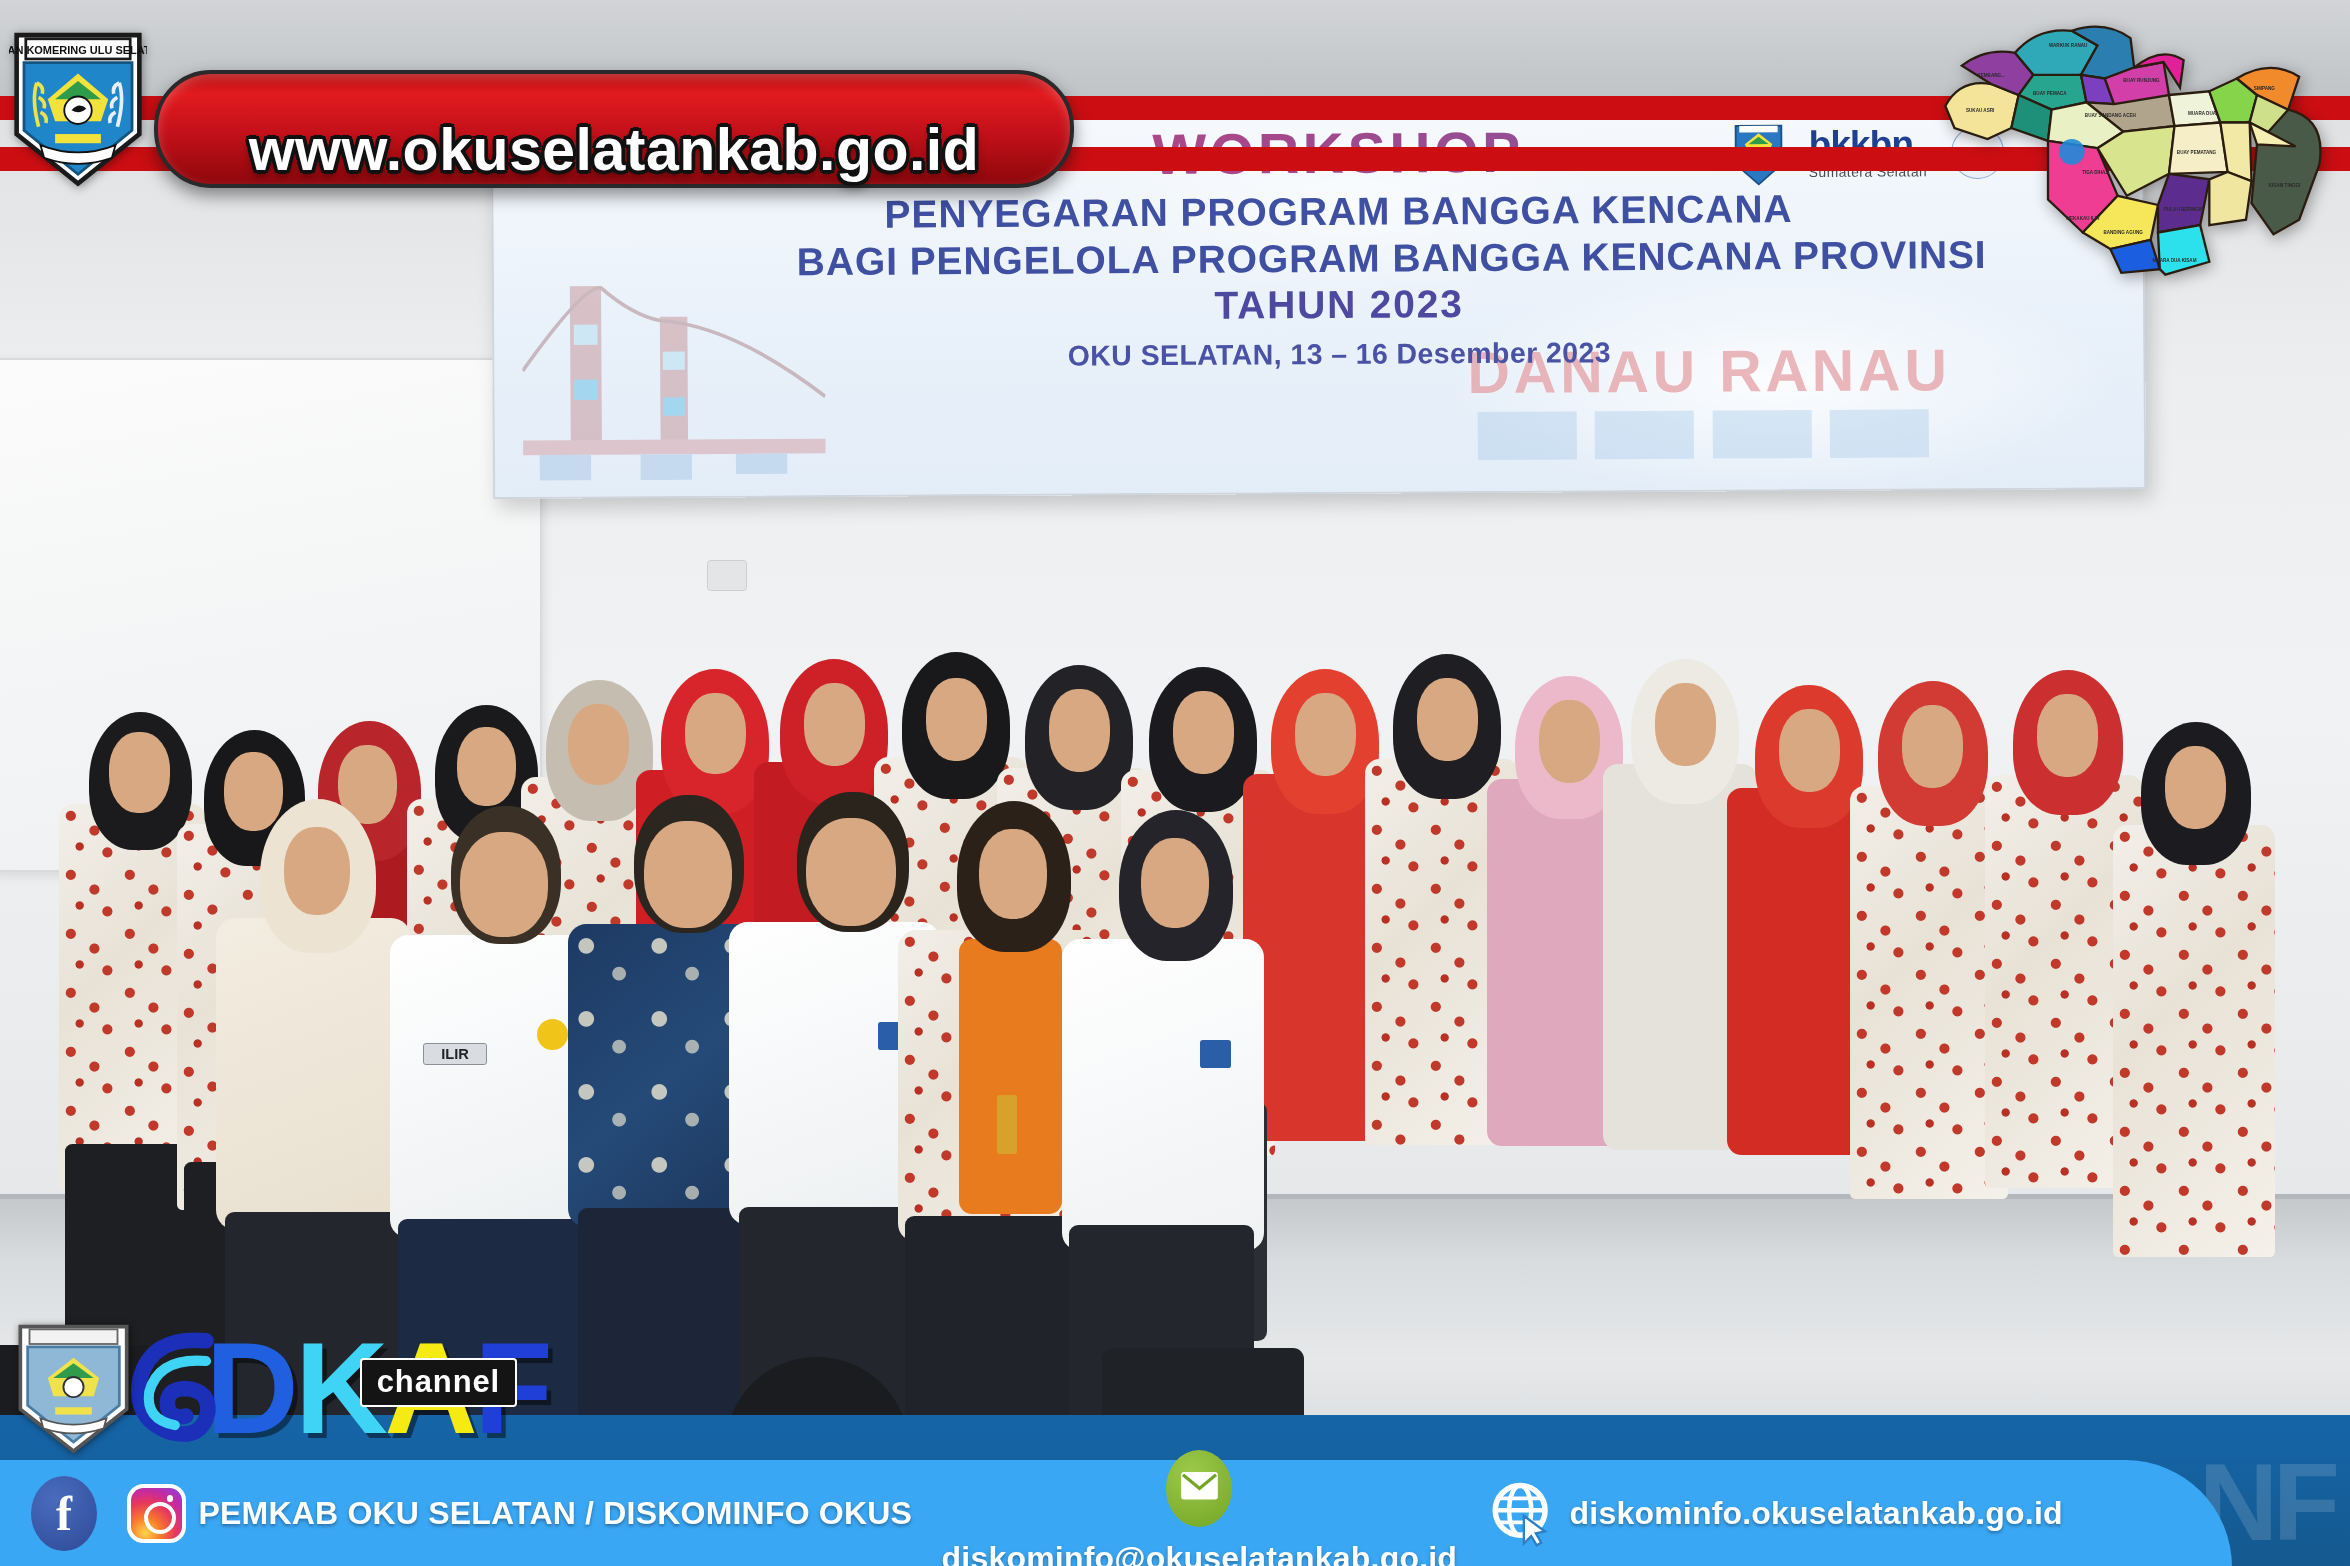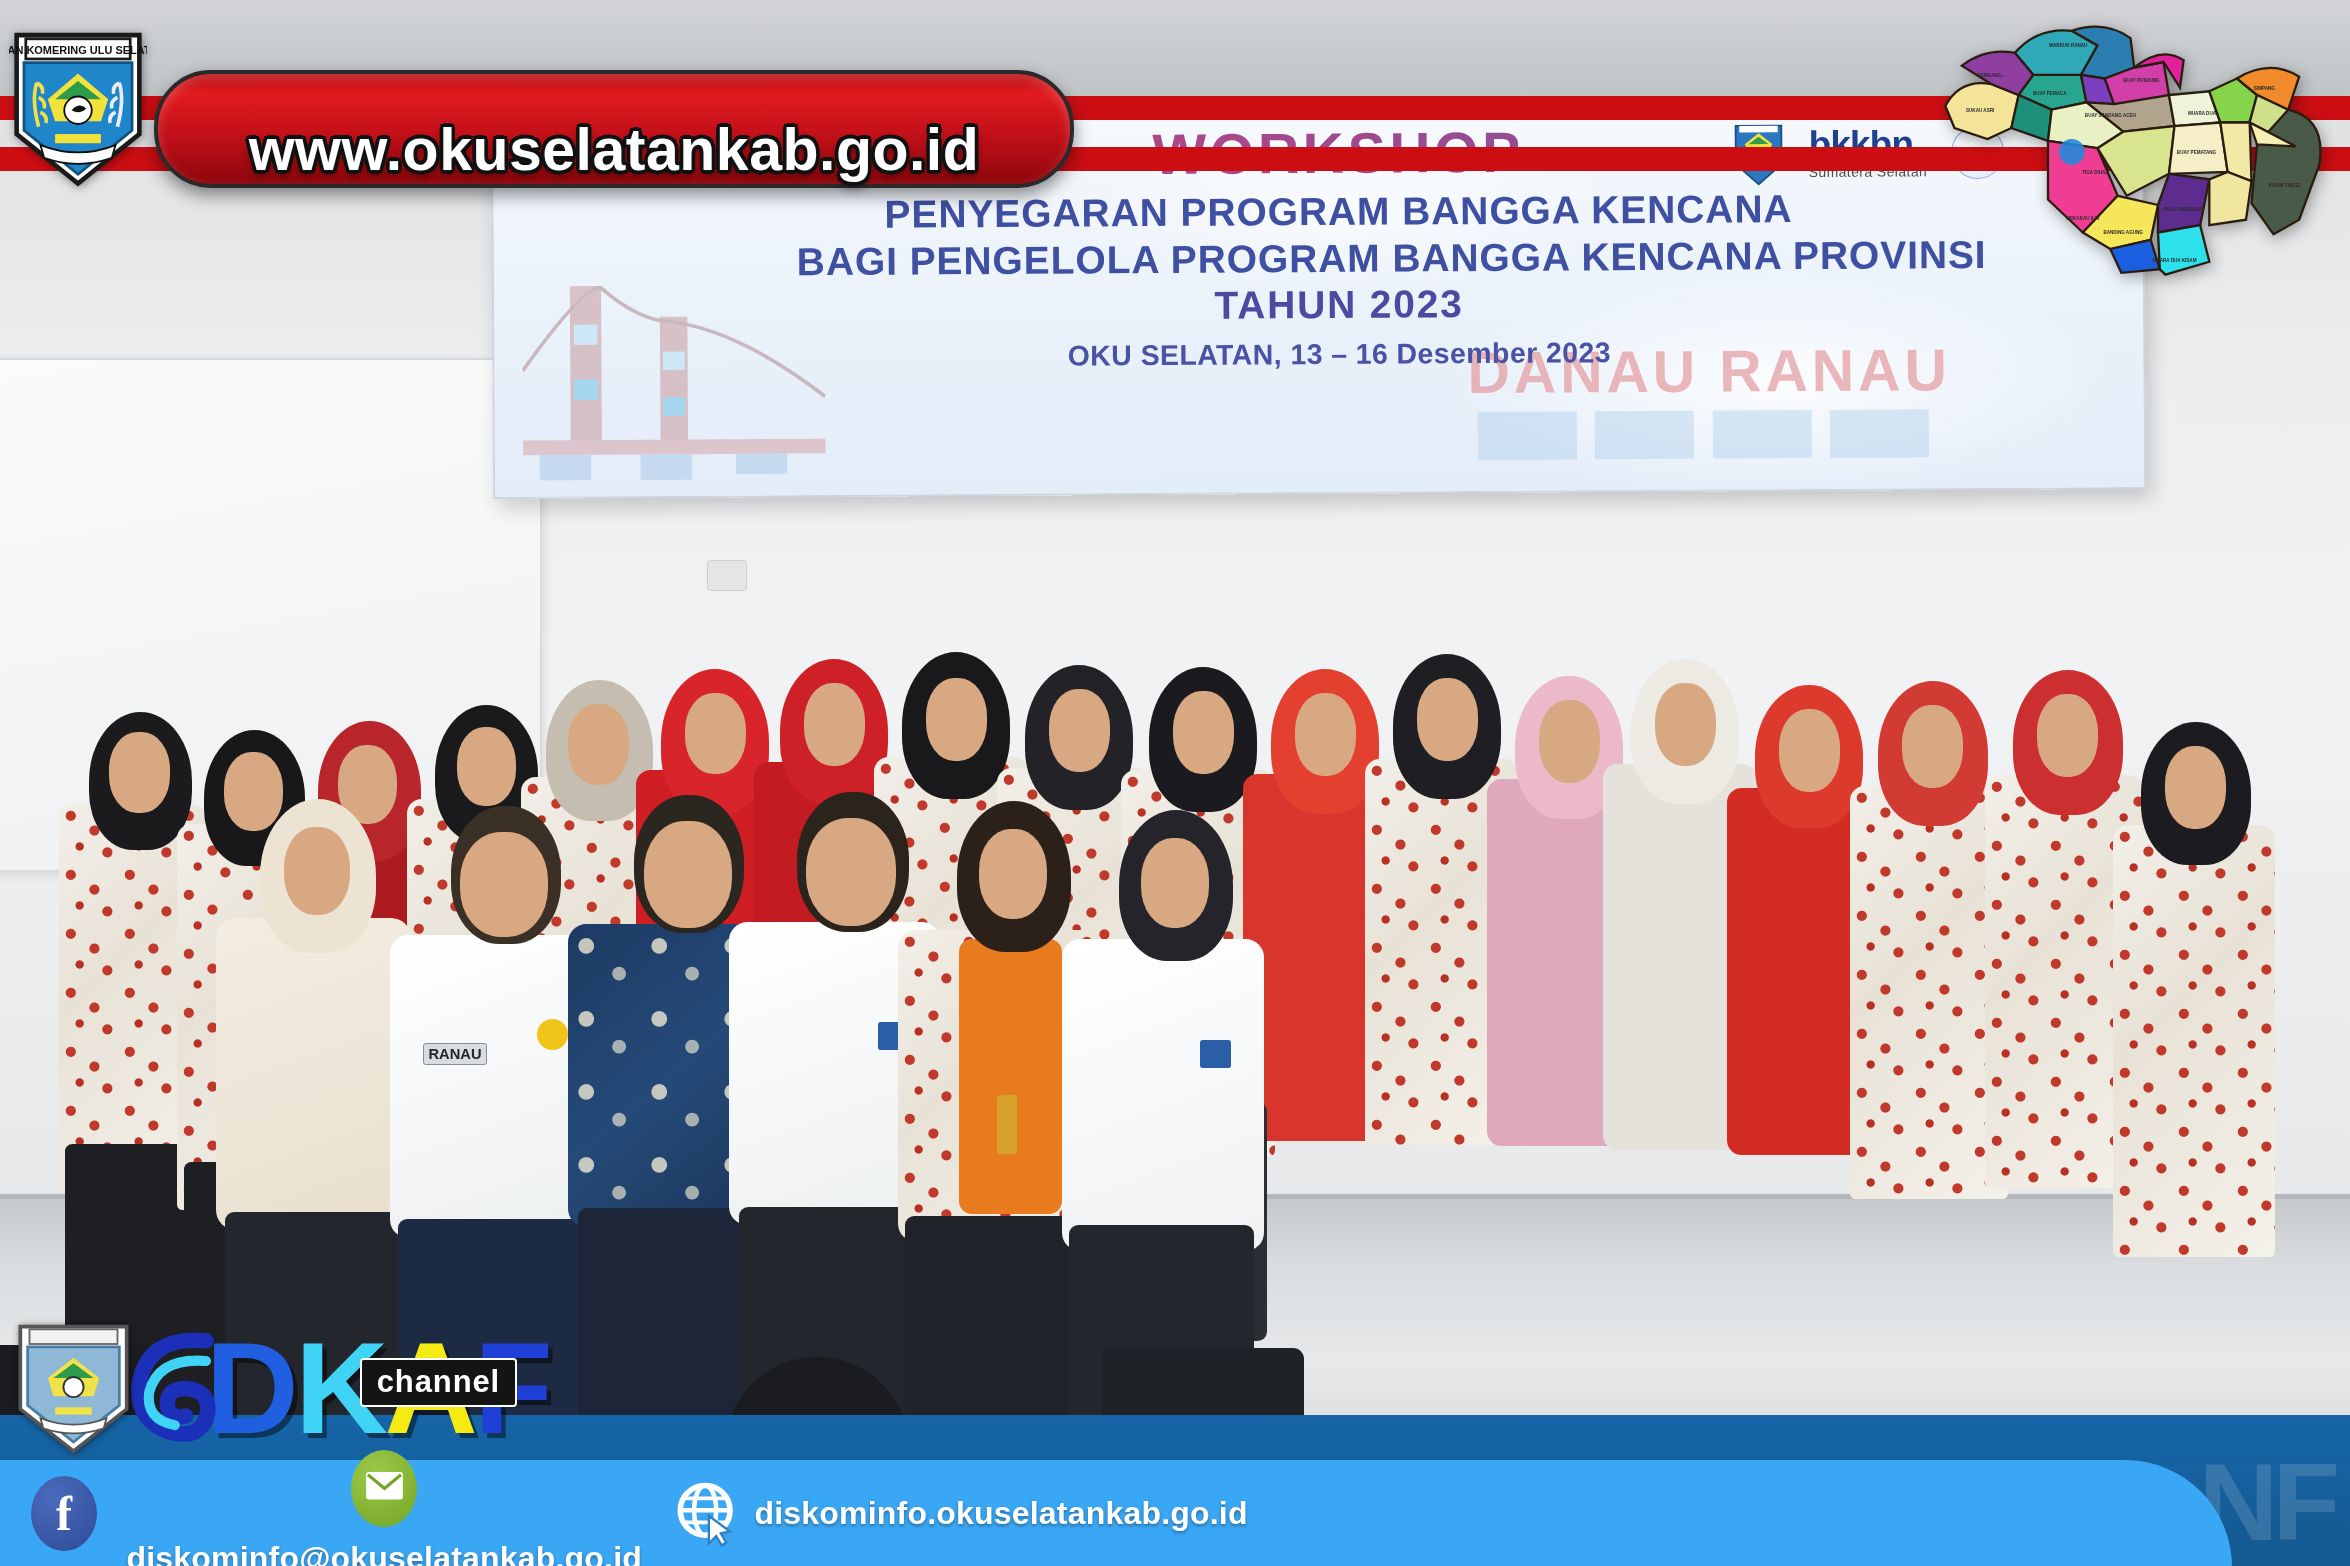--- a/index.html
+++ b/index.html
@@ -491,21 +491,21 @@
         <div class="scarf" style="left:37px; top:0px; width:116px; height:154px; background:#ece3d2;"></div>
         <div class="face" style="left:61px; top:27.5px; width:66px; height:88px;"></div>
         <div class="body" style="left:1.8px; top:413px; width:174px; height:303px; background:#23262c; border-radius:9.2px;"></div>
       </div>
 
       <div class="person" style="left:320px; top:255px;">
         <div class="body" style="left:-13px; top:129px; width:204px; height:303px; background:linear-gradient(160deg,#ffffff,#eceff1); border-radius:18.4px;"></div>
         <div class="head" style="left:48px; top:0px; width:110px; height:138px; background:#3a3026;"></div>
         <div class="face" style="left:57px; top:26px; width:88px; height:105px;"></div>
         <div style="position:absolute; left:20px; top:237px; width:64px; height:22px; background:#d9dce0; border:1.8px solid #8b9097; border-radius:2.8px;
-             font-size:14.7px; color:#22262b; text-align:center; line-height:20px; font-weight:700;">RANAU</div>
+             font-size:14.7px; color:#22262b; text-align:center; line-height:20px; font-weight:700;">ILIR</div>
         <div style="position:absolute; left:134px; top:213px; width:31px; height:31px; background:#f0c419; border-radius:50%;"></div>
         <div class="body" style="left:-5.5px; top:413px; width:189px; height:303px; background:#1d2a44; border-radius:9.2px;"></div>
       </div>
 
       <div class="person" style="left:500px; top:244px;">
         <div class="body batik-dark" style="left:-14.7px; top:129px; width:208px; height:303px; border-radius:18.4px;"></div>
         <div class="head" style="left:51px; top:0px; width:110px; height:138px; background:#2b2620;"></div>
         <div class="face" style="left:61px; top:26px; width:88px; height:107px;"></div>
         <div style="position:absolute; left:152px; top:266px; width:26px; height:57px; background:#e8a33a; border-radius:2.8px;"></div>
         <div class="body" style="left:-5.5px; top:413px; width:191px; height:303px; background:#1d2638; border-radius:9.2px;"></div>
@@ -639,20 +639,24 @@
     <div class="footer-dark"></div>
     <div class="ghost-nf">NF</div>
     <div class="footer-light"></div>
 
     <div class="footer-row">
 
       <div class="f-item">
         <span class="ic ic-fb">f</span>
       </div>
 
+      <div class="f-item" style="margin-left:13px;">
+        <span class="ic ic-ig"></span>
+        <span class="f-label">PEMKAB OKU SELATAN / DISKOMINFO OKUS</span>
+      </div>
 
       <div class="f-item" style="margin-left:13px;flex-direction:column;">
         <span class="ic ic-mail">
           <svg width="37" height="27.5" viewBox="0 0 40 30">
             <rect x="0" y="0" width="40" height="30" rx="3" fill="#ffffff"></rect>
             <path d="M2 3 L20 18 L38 3" stroke="#74a524" stroke-width="3.5" fill="none"></path>
           </svg>
         </span>
         <span class="f-label">diskominfo@okuselatankab.go.id</span>
       </div>

